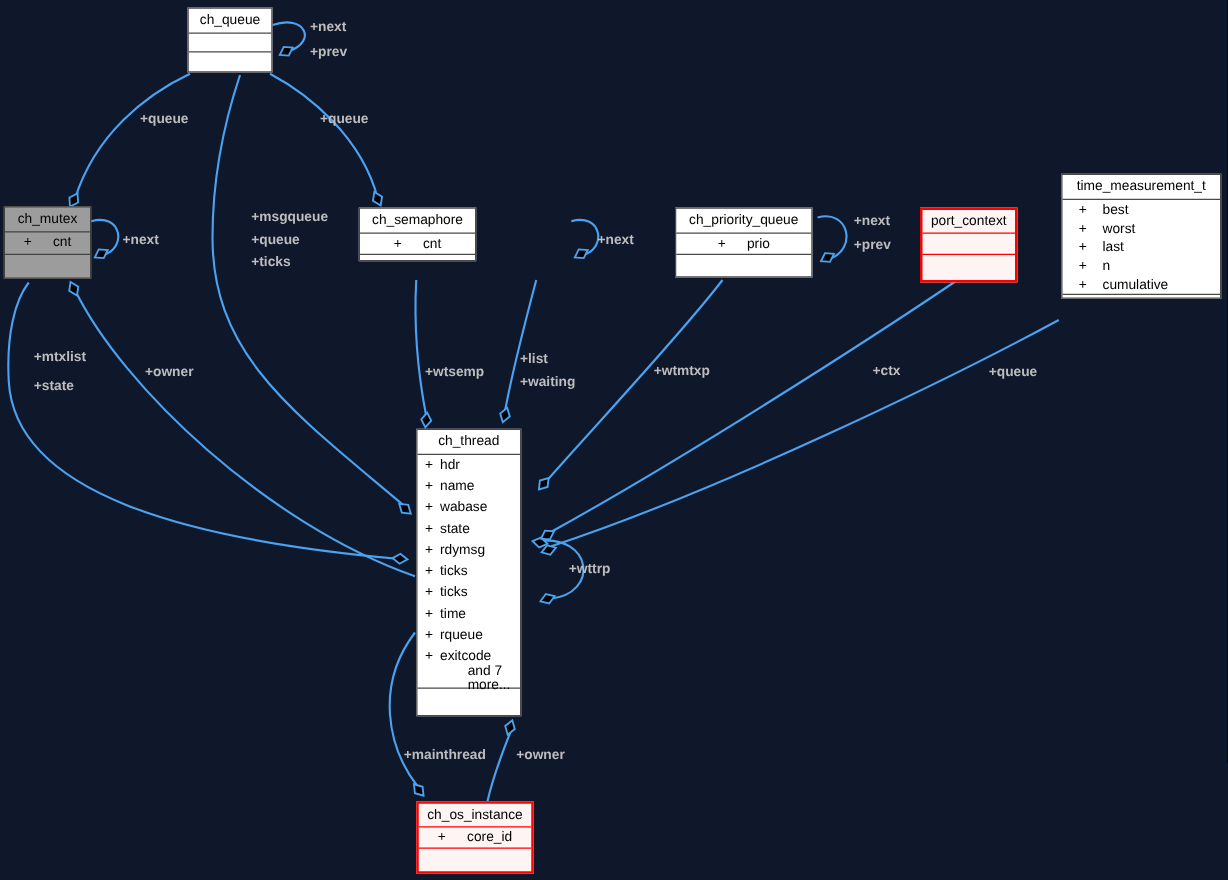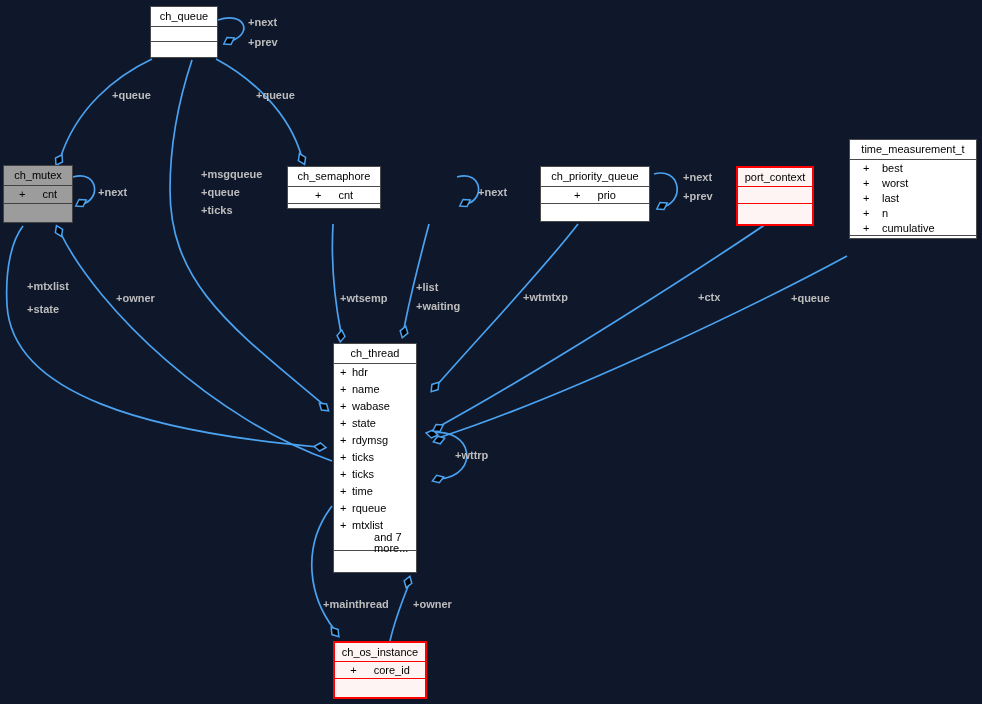--- a/index.html
+++ b/index.html
@@ -180,21 +180,21 @@
       <div class="row">
           <span class="prefix">+</span>
           <span class="fname">time</span>
         </div>
       <div class="row">
           <span class="prefix">+</span>
           <span class="fname">rqueue</span>
         </div>
       <div class="row">
           <span class="prefix">+</span>
-          <span class="fname">mtxlist</span>
+          <span class="fname">exitcode</span>
         </div>
       <div class="row">
           <span class="prefix"></span>
           <span class="fname indent">and 7 more...</span>
         </div>
     </div>
     <div class="uml-sec" style="height:19px"></div>
   </div>
 
   <div class="uml-box red" style="left:333px;top:641px;width:94px;height:58px">

